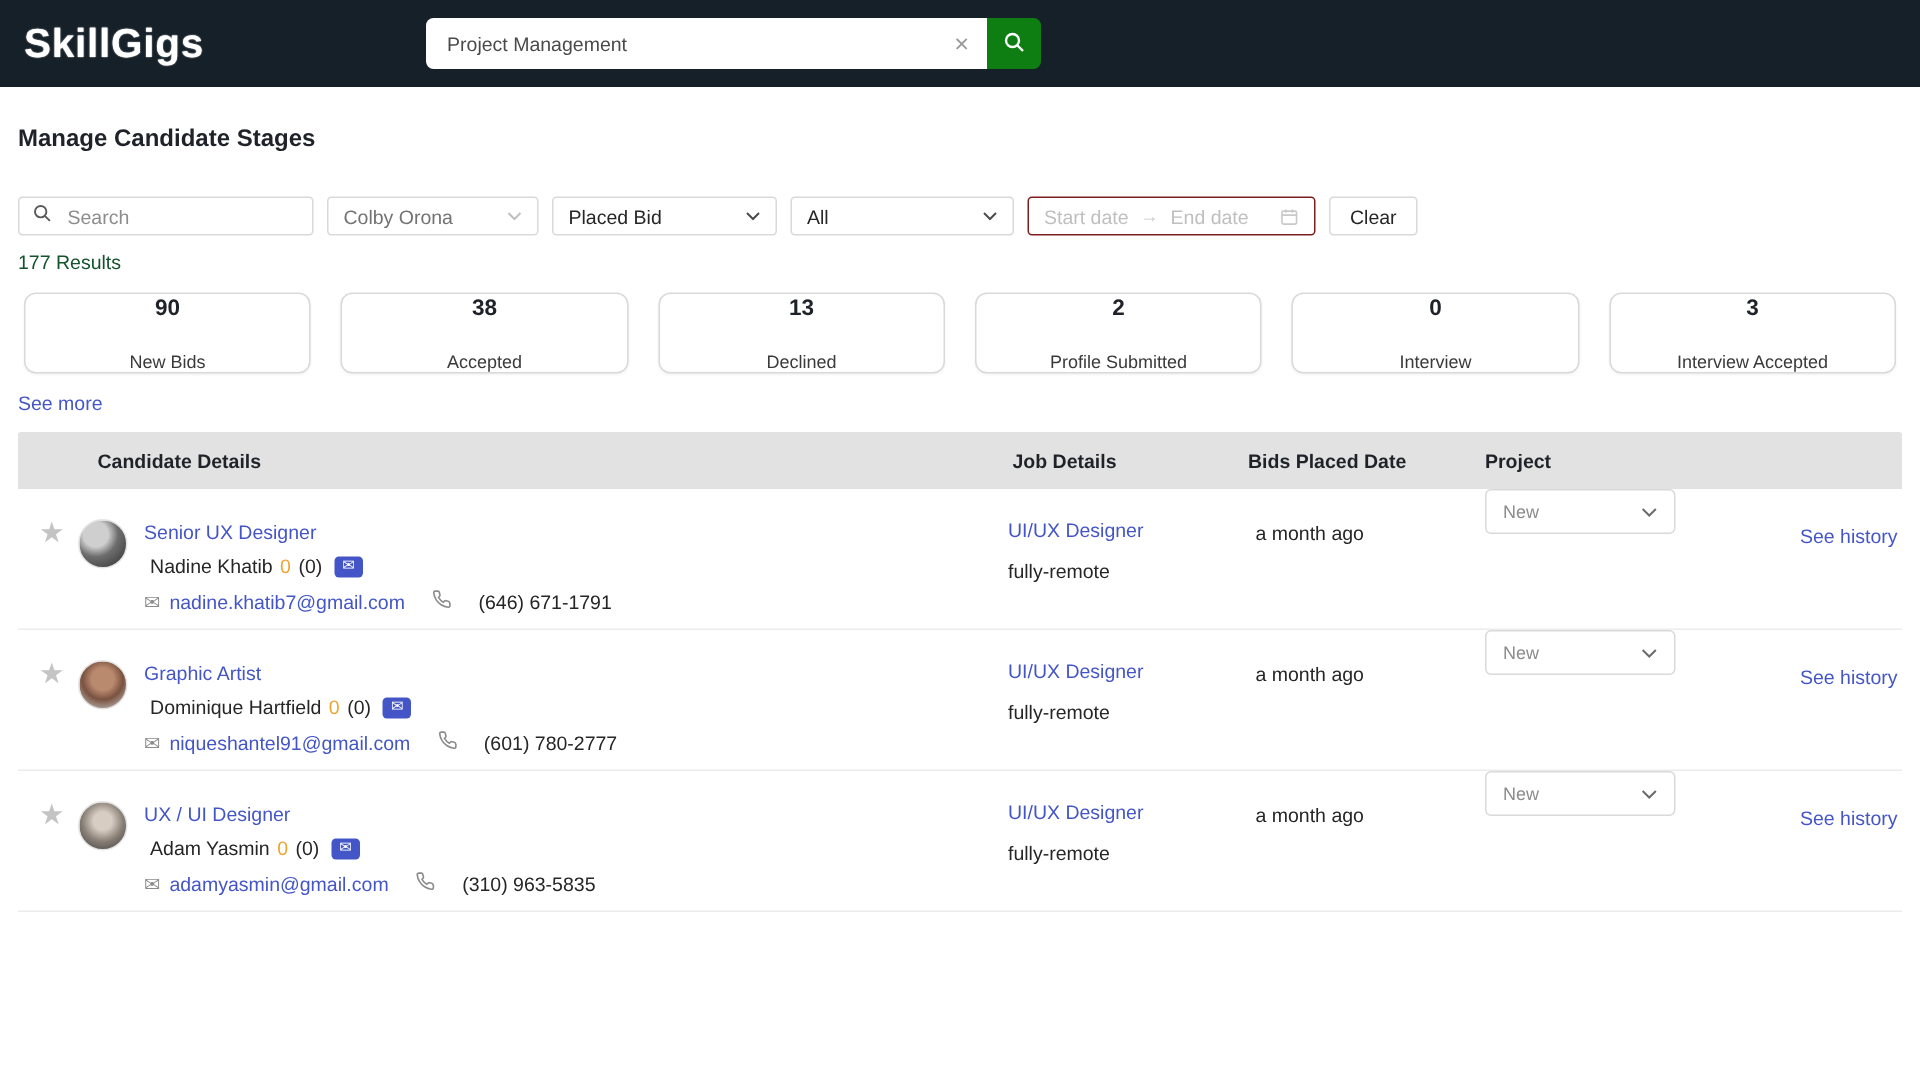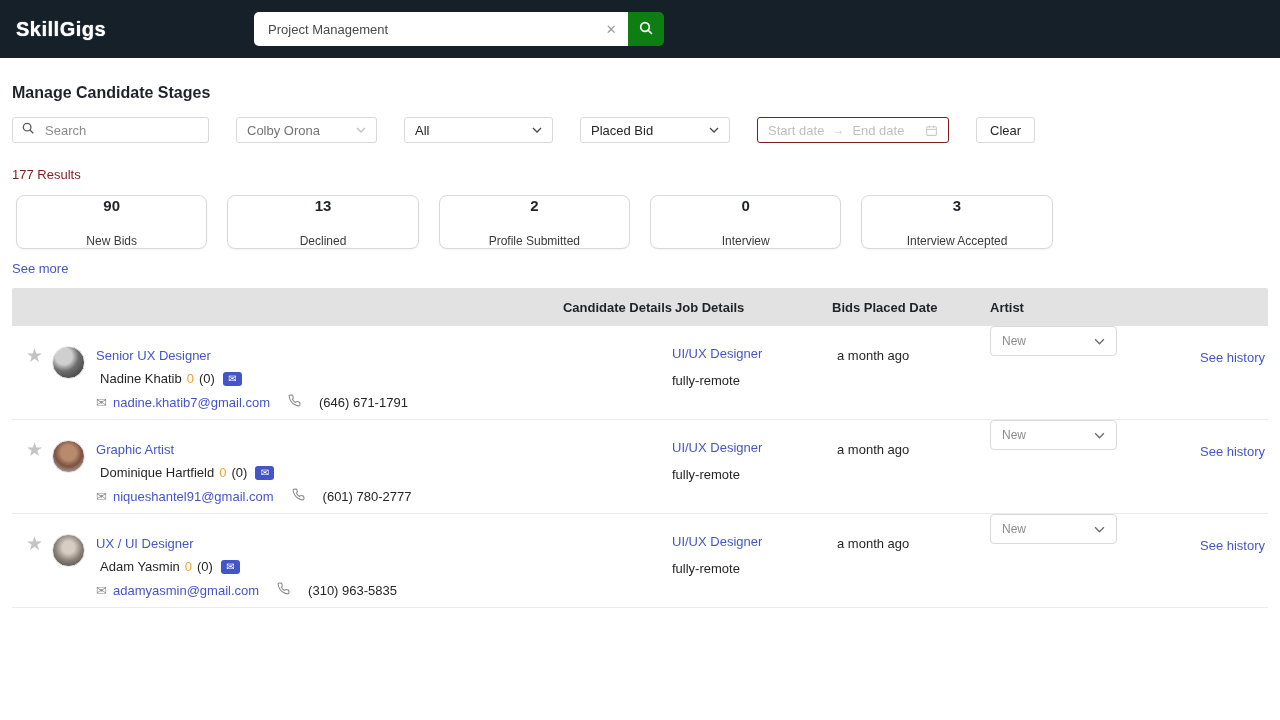--- a/index.html
+++ b/index.html
@@ -1,21 +1,21 @@
 <!DOCTYPE html>
 <html><head>
 <meta charset="utf-8">
 <style>
   * { margin:0; padding:0; box-sizing:border-box; }
   html,body { width:1280px; height:720px; overflow:hidden; background:#fff;
     font-family:"Liberation Sans", sans-serif; color:#262626; }
 
   
   .nav { height:58px; background:#162029; display:flex; align-items:center; padding:0 16px; }
-  .logo { color:#fff; font-size:20px; font-weight:800; letter-spacing:.5px; cursor:pointer;
+  .logo { color:#fff; font-size:27px; font-weight:800; letter-spacing:.5px; cursor:pointer;
     text-shadow:0 0 1px #fff; font-style:normal; }
   .nav-search { display:flex; margin-left:148px; height:34px; border-radius:5px; overflow:hidden; }
   .nav-search input { width:340px; border:none; outline:none; padding:0 14px; font-size:13px;
     color:#4a4a4a; background:#fff; }
   .nav-search .clear-x { width:34px; background:#fff; border:none; color:#9b9b9b; font-size:13px;
     cursor:pointer; }
   .nav-search .search-btn { width:36px; background:#0e7e13; border:none; display:flex;
     align-items:center; justify-content:center; cursor:pointer; }
   .nav-links { margin-left:auto; display:flex; align-items:center; gap:38px; }
   .nav-link { color:#fff; font-size:13px; font-weight:700; text-decoration:none; position:relative;
@@ -23,58 +23,58 @@
   .nav-link .dot { position:absolute; top:-6px; right:-10px; width:7px; height:7px; border-radius:50%;
     background:#f5455c; }
   .avatar-circle { width:36px; height:36px; border-radius:50%; background:#fff; color:#ee2f63;
     display:flex; align-items:center; justify-content:center; font-weight:900; font-size:15px;
     letter-spacing:-1.5px; cursor:pointer; font-style:italic; }
 
   
   main { padding:0 12px; }
   h1 { font-size:16px; font-weight:700; color:#1f2329; margin:26px 0 15px; }
 
-  .filters { display:flex; align-items:flex-start; gap:27px; height:40px; margin-bottom:10px; }
+  .filters { display:flex; align-items:flex-end; gap:9px; height:40px; margin-bottom:10px; }
   .filter-search { display:flex; align-items:center; width:197px; height:26px;
     border:1px solid #d9d9d9; border-radius:3px; padding:0 8px; gap:10px; background:#fff; }
   .filter-search input { border:none; outline:none; width:100%; font-size:13px; color:#262626; }
   .filter-search input::placeholder { color:#8c8c8c; }
   .select { display:flex; align-items:center; justify-content:space-between; height:26px;
     border:1px solid #d9d9d9; border-radius:3px; padding:0 10px; font-size:13px; background:#fff;
     cursor:pointer; }
   .sel-recruiter { width:141px; color:#737373; }
   .sel-recruiter .chev { color:#bfbfbf; }
   .sel-category { width:149px; color:#262626; }
   .sel-stage { width:150px; color:#262626; }
   .chev { display:flex; align-items:center; color:#4a4a4a; }
   .daterange { display:flex; align-items:center; width:192px; height:26px; border:1px solid #7f1d1d;
     background:#fff; border-radius:3px; padding:0 10px; font-size:13px; color:#bfbfbf; gap:8px;
     cursor:pointer; }
   .daterange .arrow { color:#c9c9c9; font-size:12px; }
   .clear-btn { height:26px; padding:0 13px; border:1px solid #d9d9d9; border-radius:3px;
     background:#fff; font-size:13px; color:#262626; cursor:pointer; font-family:inherit; }
 
-  .results { font-size:13px; color:#7f1d1d; margin-bottom:13px; }
+  .results { font-size:13px; color:#14532d; margin-bottom:13px; }
 
   .stats { display:grid; grid-template-columns:repeat(6,1fr); gap:20px; padding:0 4px; margin-bottom:9px; }
   .stat-card { height:54px; border:1px solid #d9d9d9; border-radius:8px; background:#fff;
     box-shadow:0 1px 2px rgba(0,0,0,.05); display:flex; flex-direction:column; align-items:center;
     justify-content:center; gap:20px; cursor:pointer; }
   .stat-value { font-size:15px; font-weight:700; color:#1f2329; }
   .stat-label { font-size:12px; color:#3a3a3a; }
 
   a.link, .link { color:#4456c7; text-decoration:none; cursor:pointer; }
   .see-more { display:inline-block; font-size:13px; margin:3px 0 12px; }
 
   
   .table { margin:0 12px; }
   .thead, .trow { display:grid; grid-template-columns:660px 160px 158px 210px 1fr; }
   .thead { background:#e2e2e2; height:38px; align-items:center; font-size:13px; font-weight:700;
     color:#1f2329; border-radius:2px 2px 0 0; }
-  .th-candidate { padding-left:53px;text-align:right; }
+  .th-candidate { padding-left:53px; }
   .th-job { padding-left:3px; }
   .trow { height:94px; border-bottom:1px solid #ececec; background:#fff; }
   .col-candidate { display:flex; padding:20px 0 0 14px; gap:9px; }
   .star { color:#c4c4c4; font-size:19px; line-height:20px; cursor:pointer; }
   .avatar { width:33px; height:33px; border-radius:50%; flex:none; border:1px solid #e3e3e3; }
   .photo-0 { background:radial-gradient(circle at 35% 30%, #cfcfcf 0 28%, #6e6e6e 50%, #2e2e2e 100%); }
   .photo-1 { background:radial-gradient(circle at 50% 38%, #b98a6e 0 30%, #7a5240 55%, #cfd4d8 100%); }
   .photo-2 { background:radial-gradient(circle at 50% 40%, #d8cdc2 0 25%, #8a8178 55%, #3c3a38 100%); }
   .cand-text { padding-left:2px; }
   .job-title { font-size:13px; display:inline-block; margin-bottom:8px; }
@@ -134,30 +134,30 @@
       <input placeholder="Search" style="">
     </div>
     <div class="select sel-recruiter">
       <span>Colby Orona</span>
       <span class="chev">
         <svg width="10" height="6" viewBox="0 0 10 6">
             <polyline points="1,1 5,5 9,1" fill="none" stroke="currentColor" stroke-width="1.3"></polyline>
           </svg>
       </span>
     </div>
-    <div class="select sel-category">
-      <span>All</span>
+    <div class="select sel-stage">
+      <span>Placed Bid</span>
       <span class="chev">
         <svg width="10" height="6" viewBox="0 0 10 6">
             <polyline points="1,1 5,5 9,1" fill="none" stroke="currentColor" stroke-width="1.3"></polyline>
           </svg>
       </span>
     </div>
-    <div class="select sel-stage">
-      <span>Placed Bid</span>
+    <div class="select sel-category">
+      <span>All</span>
       <span class="chev">
         <svg width="10" height="6" viewBox="0 0 10 6">
             <polyline points="1,1 5,5 9,1" fill="none" stroke="currentColor" stroke-width="1.3"></polyline>
           </svg>
       </span>
     </div>
     <div class="daterange">
       <span>Start date</span>
       <span class="arrow">→</span>
       <span>End date</span>
@@ -174,20 +174,24 @@
   </div>
 
   <div class="results">177 Results</div>
 
   <div class="stats">
     <div class="stat-card">
       <div class="stat-value">90</div>
       <div class="stat-label">New Bids</div>
     </div>
     <div class="stat-card">
+      <div class="stat-value">38</div>
+      <div class="stat-label">Accepted</div>
+    </div>
+    <div class="stat-card">
       <div class="stat-value">13</div>
       <div class="stat-label">Declined</div>
     </div>
     <div class="stat-card">
       <div class="stat-value">2</div>
       <div class="stat-label">Profile Submitted</div>
     </div>
     <div class="stat-card">
       <div class="stat-value">0</div>
       <div class="stat-label">Interview</div>
@@ -199,21 +203,21 @@
   </div>
 
   <a class="link see-more">See more</a>
 </main>
 
 <section class="table">
   <div class="thead">
     <div class="th-candidate">Candidate Details</div>
     <div class="th-job">Job Details</div>
     <div>Bids Placed Date</div>
-    <div>Artist</div>
+    <div>Project</div>
     <div></div>
   </div>
 
   <div class="trow">
     <div class="col-candidate">
       <span class="star">★</span>
       <div class="avatar photo-0"></div>
       <div class="cand-text">
         <a class="link job-title">Senior UX Designer</a>
         <div class="name-line">

